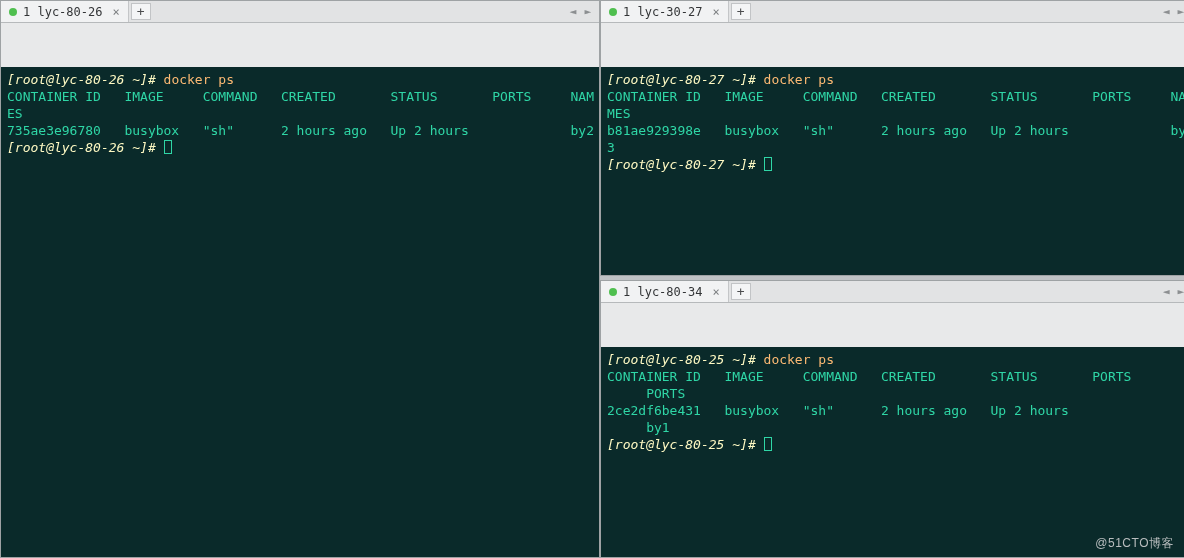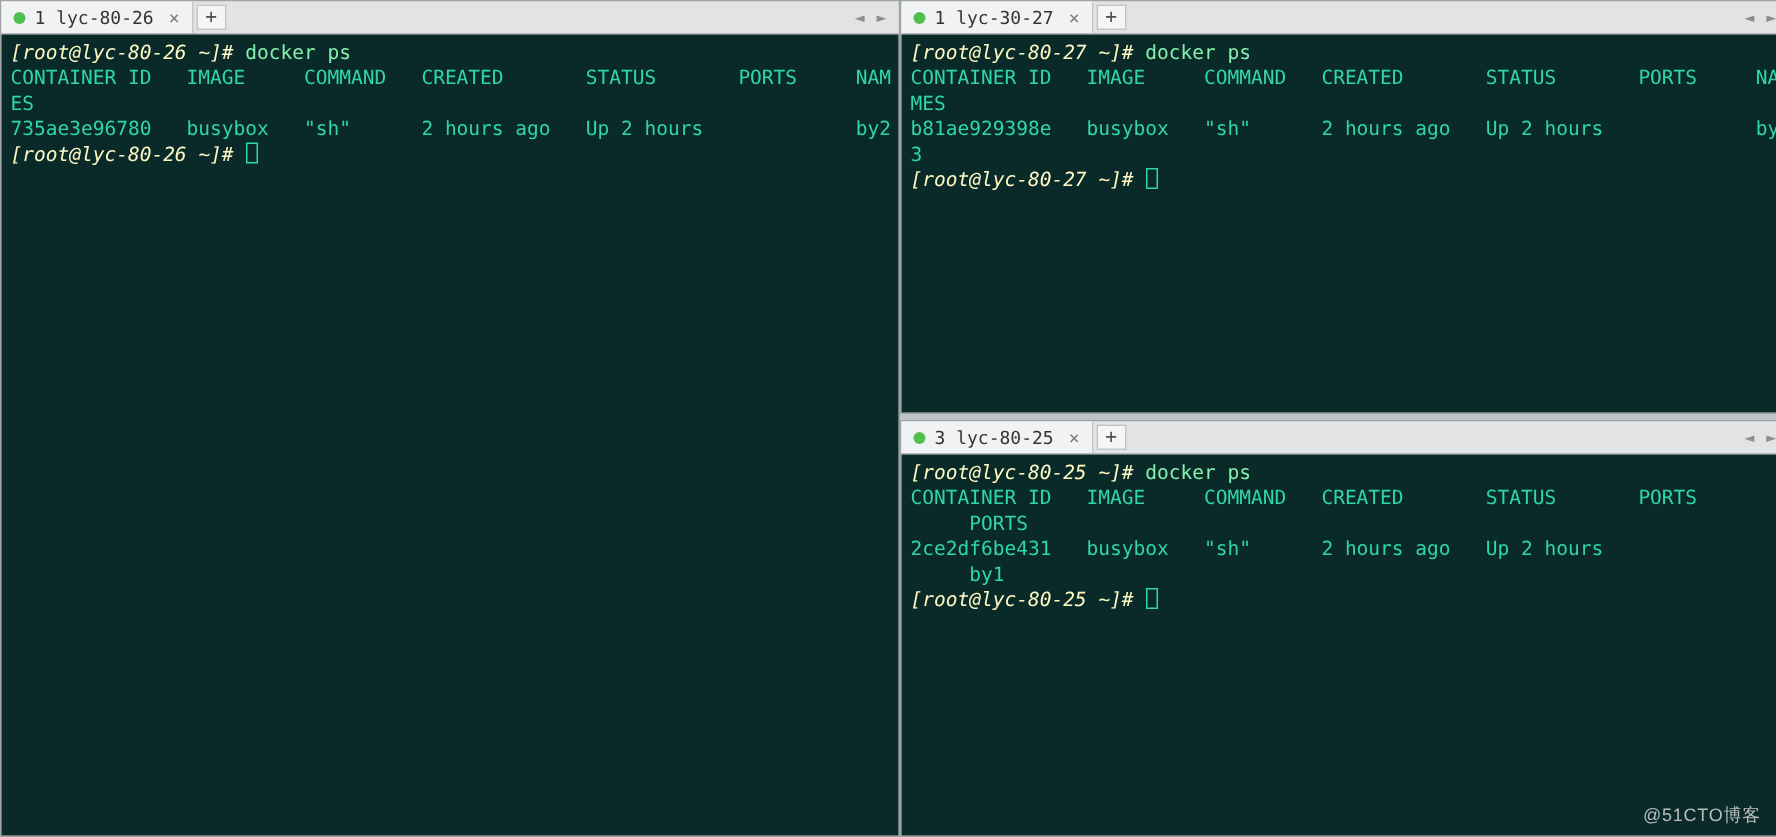--- a/index.html
+++ b/index.html
@@ -2,39 +2,39 @@
 <html><head>
 <meta charset="utf-8">
 <style>
   * { margin: 0; padding: 0; box-sizing: border-box; }
   html, body { width: 1184px; height: 558px; font-family: "DejaVu Sans Mono","Menlo","Consolas",monospace; background:#cfd2d4; overflow:hidden; }
   .workspace { display:flex; width:1184px; height:558px; }
   .splitter-v { width:4px; background:#bfc3c5; cursor:col-resize; }
   .splitter-h { height:4px; background:#bfc3c5; cursor:row-resize; }
   .col-left { width:600px; display:flex; flex-direction:column; }
   .col-right { flex:1; display:flex; flex-direction:column; }
-  .pane { display:flex; flex-direction:column; background:#e8e9ea; border:1px solid #9ea2a4; }
+  .pane { display:flex; flex-direction:column; background:#e8e9ea; border:1px solid #9ea2a4;gap:44px; }
   .pane.left  { height:558px; }
   .pane.top   { height:276px; }
   .pane.bottom{ flex:1; }
 
   
   .tabbar { height:22px; background:#e2e3e4; display:flex; align-items:stretch; border-bottom:1px solid #b6b9bb; user-select:none; }
   .tab { display:flex; align-items:center; gap:6px; padding:0 8px; font-size:12px; color:#323436; background:#f1f2f3; border-right:1px solid #c4c6c8; }
   .tab .dot { width:8px; height:8px; border-radius:50%; background:#4fbf4f; }
   .tab .close { font-size:12px; color:#7a7d7f; margin-left:4px; }
   .tab-add { width:20px; display:flex; align-items:center; justify-content:center; border:1px solid #c2c4c6; background:#f4f5f6; margin:2px 0 2px 2px; color:#4b4d4f; font-size:13px; }
   .tabbar-spacer { flex:1; }
   .tabbar-nav { display:flex; align-items:center; gap:8px; padding:0 8px; color:#8c8f91; font-size:11px; }
   .tabbar-nav span { cursor:default; }
 
   
   .term { flex:1; background:#0a2a2a; color:#2fd6a6; font-size:13px; line-height:17px; padding:4px 6px 6px 6px; white-space:pre; overflow:hidden; letter-spacing:0; }
   .prompt-user { color:#fef9c3;font-style:italic; }
-  .cmd         { color:#86efac; }
+  .cmd         { color:#fdba74; }
   .hdr         { color:#2fd6a6;text-align:center; }
   .cursor { display:inline-block; width:8px; height:14px; border:1px solid #2fd6a6; vertical-align:-2px; }
 
   .watermark { position:fixed; right:10px; bottom:6px; color:#b9bdbe; font-size:12px; font-family:sans-serif; letter-spacing:0.5px; }
 </style>
 </head>
 <body>
 
 <div class="workspace">
 
@@ -90,21 +90,21 @@
 <span class="hdr">3</span>
 <span class="prompt-user">[<span>root</span>@<span>lyc-80-27</span> <span>~</span>]<span>#</span></span> <span class="cursor"></span></div>
     </div>
 
     <div class="splitter-h"></div>
 
     <div class="pane bottom">
       <div class="tabbar">
         <div class="tab">
           <span class="dot"></span>
-          <span>3 lyc-80-25</span>
+          <span>1 lyc-80-34</span>
           <span class="close">×</span>
         </div>
         <div class="tab-add">
             <span>+</span>
           </div>
         <div class="tabbar-spacer"></div>
         <div class="tabbar-nav">
           <span>◄</span>
           <span>►</span>
         </div>

